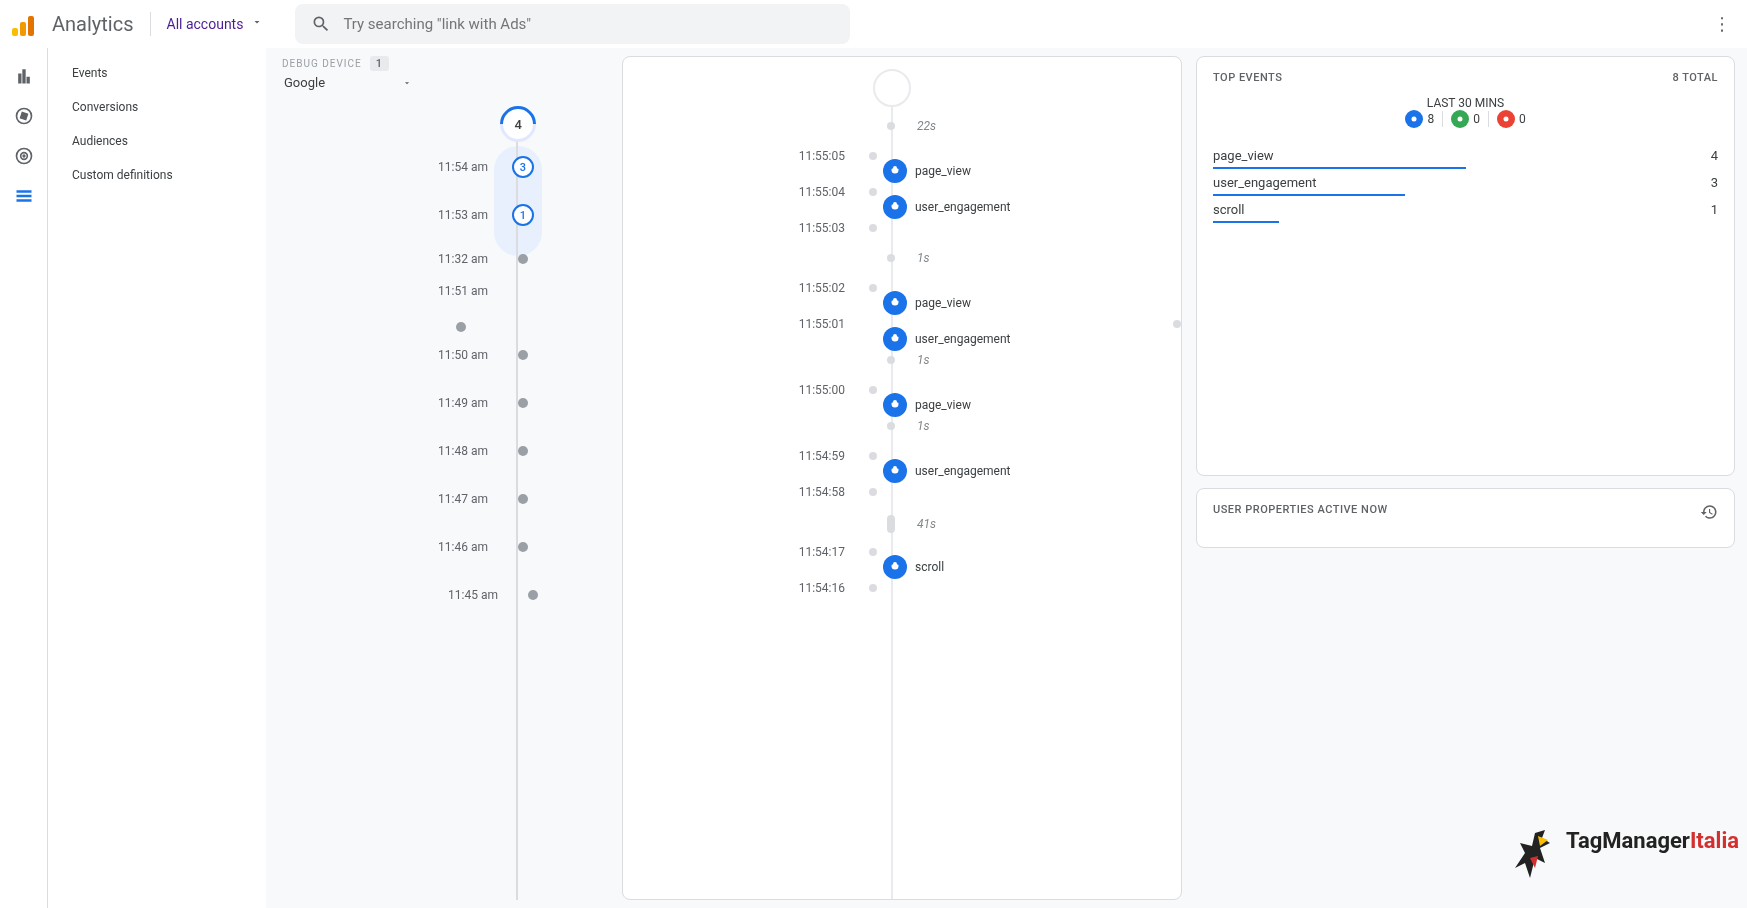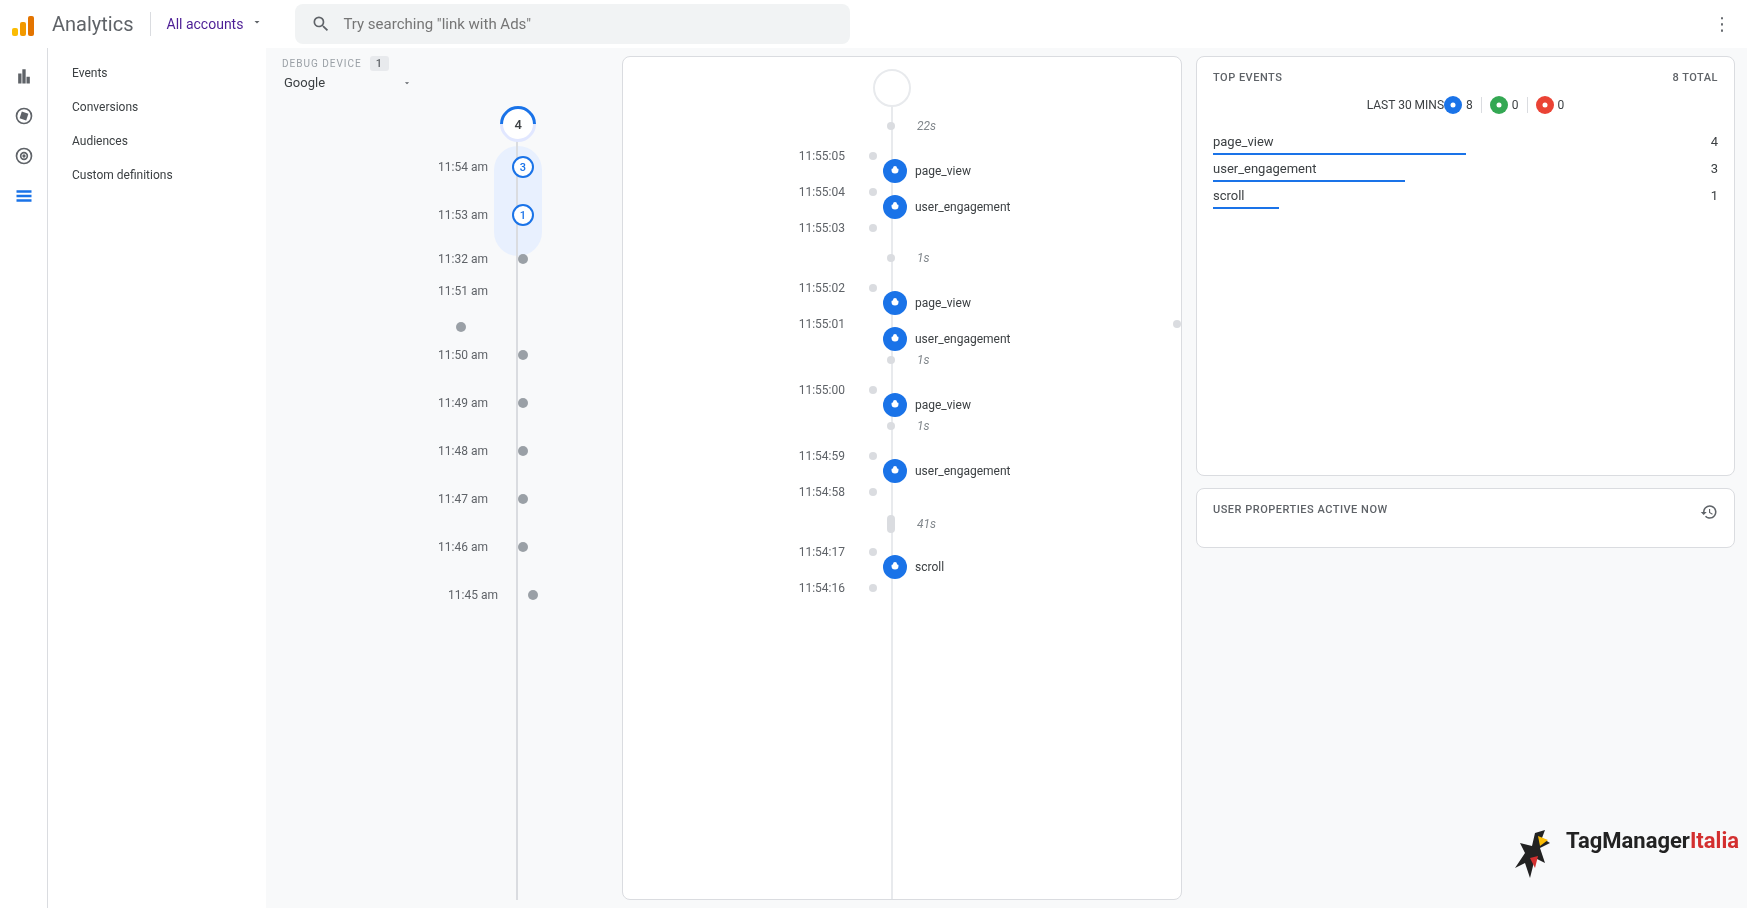--- a/index.html
+++ b/index.html
@@ -51,21 +51,21 @@
 .sec-time { width: 240px; text-align: right; font-size: 12px; color: #5f6368; padding-right: 18px; }
 .sec-mark { width: 8px; height: 8px; border-radius: 50%; background: #dadce0; margin-left: 6px; }
 .sec-long { width: 8px; height: 18px; border-radius: 4px; background: #dadce0; margin-left: 6px; }
 .sec-gap { font-size: 12px; color: #80868b; font-style: italic; margin-left: 22px; }
 .evt-icon { width: 24px; height: 24px; border-radius: 50%; background: #1a73e8; margin-left: 2px; display: flex; align-items: center; justify-content: center; }
 .evt-name { font-size: 12px; color: #3c4043; margin-left: 8px; }
 
 .right-col { flex: 1; display: flex; flex-direction: column; gap: 12px; min-width: 290px; }
 .card { background: #fff; border: 1px solid #dadce0; border-radius: 8px; padding: 14px 16px; }
 .card-head { display: flex; justify-content: space-between; font-size: 11px; letter-spacing: 0.5px; color: #5f6368; font-weight: 500; text-transform: uppercase; margin-bottom: 12px; }
-.stat-row { display: flex; align-items: center; justify-content: center; font-size: 12px; margin-bottom: 14px; }
+.stat-row { display: flex; align-items: center; justify-content: flex-start; font-size: 12px; margin-bottom: 14px; flex-direction: column; }
 .stat-chips { display: flex; gap: 8px; align-items: center; }
 .chip { display: flex; align-items: center; gap: 4px; }
 .chip-dot { width: 18px; height: 18px; border-radius: 50%; display: flex; align-items: center; justify-content: center; }
 .sep { width: 1px; height: 16px; background: #dadce0; }
 .te-row { display: flex; justify-content: space-between; align-items: center; padding: 6px 0; font-size: 13px; color: #3c4043; position: relative; }
 .te-row .bar { position: absolute; left: 0; bottom: 0; height: 2px; background: #1a73e8; }
 
 .watermark { position: fixed; right: 8px; bottom: 20px; display: flex; align-items: flex-start; gap: 6px; font-size: 22px; font-weight: 700; }
 .watermark-text .tm { color: #222; }
 .watermark-text .it { color: #d32f2f; }

